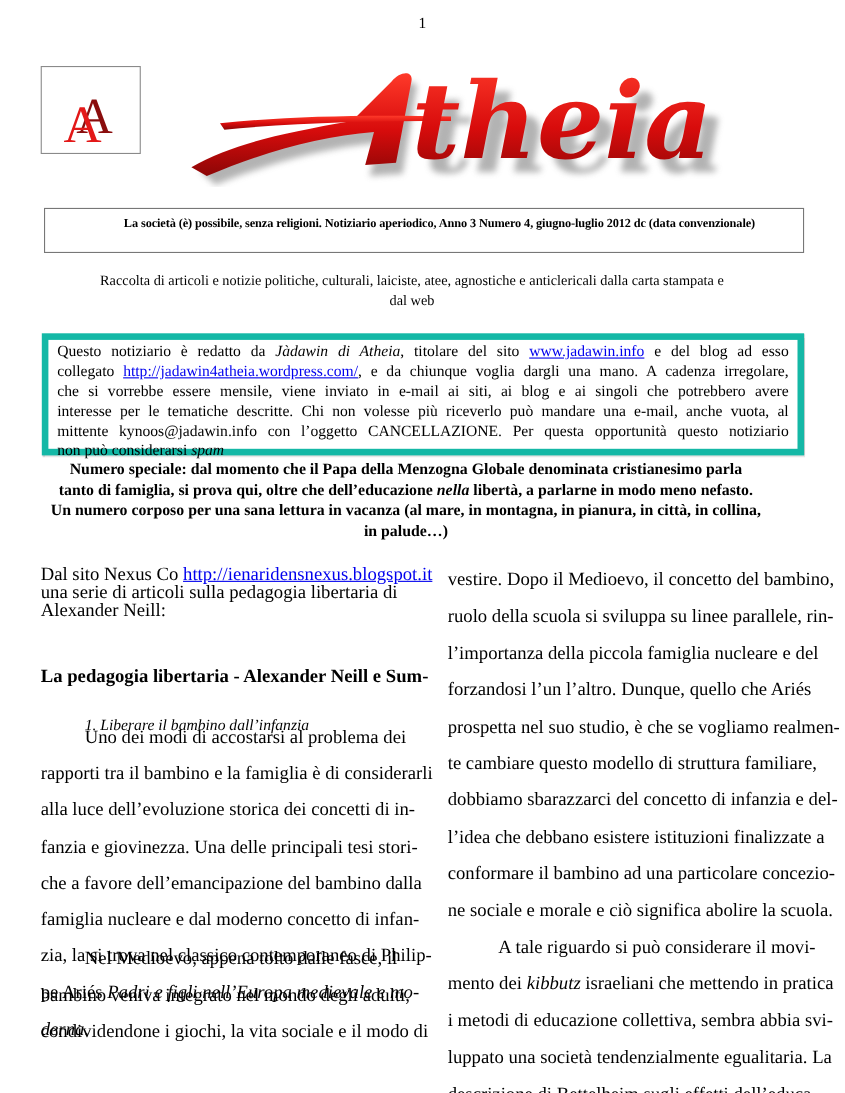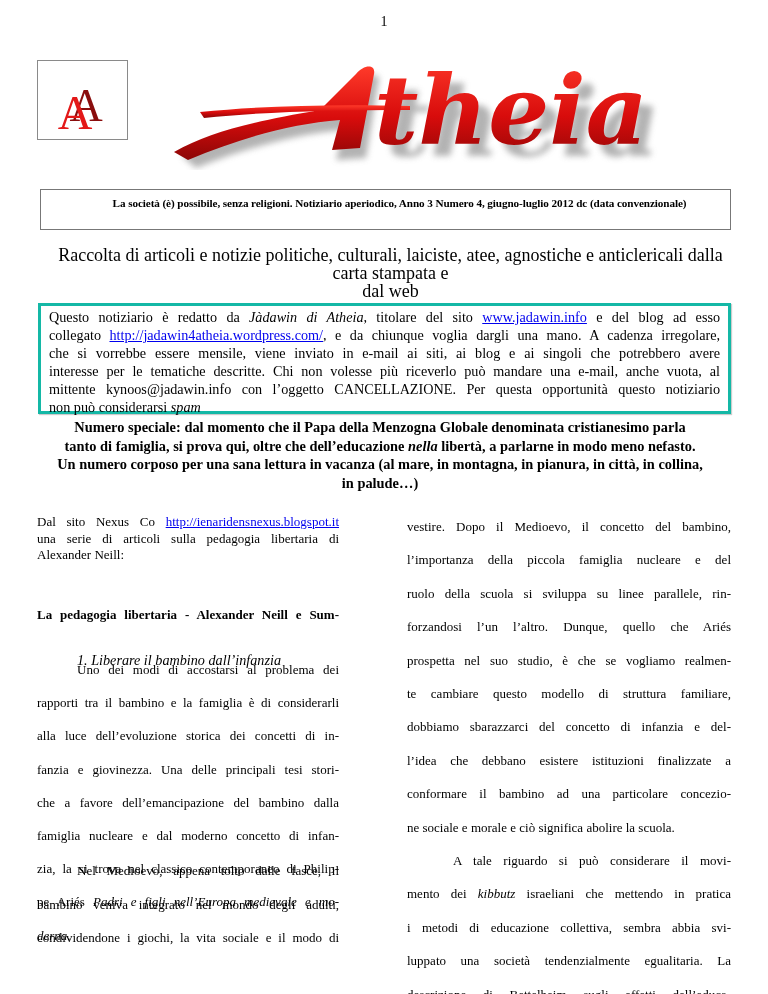--- a/index.html
+++ b/index.html
@@ -5,28 +5,28 @@
   html, body { margin:0; padding:0; background:#ffffff; }
   body { width:768px; height:994px; position:relative; overflow:hidden;
          font-family:"Liberation Serif","DejaVu Serif",serif; color:#000; }
   .abs { position:absolute; }
   .pagenum { left:0; width:768px; top:14px; text-align:center; font-size:14px; }
   .logo-box { left:37px; top:60px; width:91px; height:80px; border:1px solid #8a8a8a; box-sizing:border-box; background:#fff; }
   .logo-box svg { position:absolute; left:0; top:0; }
   .wordmark { left:170px; top:60px; width:560px; height:110px; }
   .sub-box { left:40px; top:189px; width:691px; height:41px; border:1px solid #777; box-sizing:border-box;
              font-weight:bold; font-size:11.2px; text-align:center; padding-top:7px; white-space:nowrap; letter-spacing:-0.1px;padding-left:28px; }
-  .raccolta { left:45px; top:246px; width:691px; text-align:center; font-size:18px; line-height:18px; }
-  .info-box { left:38px; top:303px; width:693px; height:111px; border:3px solid #14b8a6; box-sizing:border-box;
+  .raccolta { left:29px; top:246px; width:691px; text-align:center; font-size:13px; line-height:18px; }
+  .info-box { left:38px; top:303px; width:693px; height:111px; border:6px solid #14b8a6; box-sizing:border-box;
               padding:2px 8px 0 8px; font-size:14.2px; line-height:18px; text-align:justify; box-shadow:1px 1px 1px #ccc; }
   .info-box .line { display:block; text-align-last:justify; }
   .info-box .line.last { text-align-last:left; }
   a.lnk { color:#0000ee; text-decoration:underline; }
-  .special { left:26px; top:418px; width:708px; text-align:center; font-weight:bold; font-size:14.4px; line-height:18.5px; }
-  .col { width:302px; font-size:13px; text-align:justify; }
+  .special { left:15px; top:418px; width:708px; text-align:center; font-weight:bold; font-size:14.4px; line-height:18.5px; }
+  .col { width:302px; font-size:17px; text-align:justify; }
   .col .jl { display:block; text-align-last:justify; white-space:nowrap; }
   .col .ll { display:block; text-align-last:left; white-space:nowrap; }
   .left-col { left:37px; }
   .right-col { left:407px; width:324px; }
   .intro { top:514px; line-height:16.5px; }
   .art-title { top:582px; line-height:18.5px;margin-top:24px; }
   .section-head { left:77px; top:652px; font-style:italic; font-size:14.2px; }
   .para1 { top:653px; line-height:33.2px; }
   .indent-first { padding-left:40px; }
   .para2 { top:854px; line-height:33.5px; }
@@ -120,22 +120,22 @@
 </div>
 
 <div class="abs col left-col para2">
   <span class="jl indent-first">Nel Medioevo, appena tolto dalle fasce, il</span>
   <span class="jl">bambino veniva integrato nel mondo degli adulti,</span>
   <span class="jl">condividendone i giochi, la vita sociale e il modo di</span>
 </div>
 
 <div class="abs col right-col rcol">
   <span class="jl">vestire. Dopo il Medioevo, il concetto del bambino,</span>
+  <span class="jl">ruolo della scuola si sviluppa su linee parallele, rin-</span>
   <span class="jl">l’importanza della piccola famiglia nucleare e del</span>
-  <span class="jl">ruolo della scuola si sviluppa su linee parallele, rin-</span>
   <span class="jl">forzandosi l’un l’altro. Dunque, quello che Ariés</span>
   <span class="jl">prospetta nel suo studio, è che se vogliamo realmen-</span>
   <span class="jl">te cambiare questo modello di struttura familiare,</span>
   <span class="jl">dobbiamo sbarazzarci del concetto di infanzia e del-</span>
   <span class="jl">l’idea che debbano esistere istituzioni finalizzate a</span>
   <span class="jl">conformare il bambino ad una particolare concezio-</span>
   <span class="ll">ne sociale e morale e ciò significa abolire la scuola.</span>
   <span class="jl ind">A tale riguardo si può considerare il movi-</span>
   <span class="jl"><span>mento dei </span><i>kibbutz</i><span> israeliani che mettendo in pratica</span></span>
   <span class="jl">i metodi di educazione collettiva, sembra abbia svi-</span>

